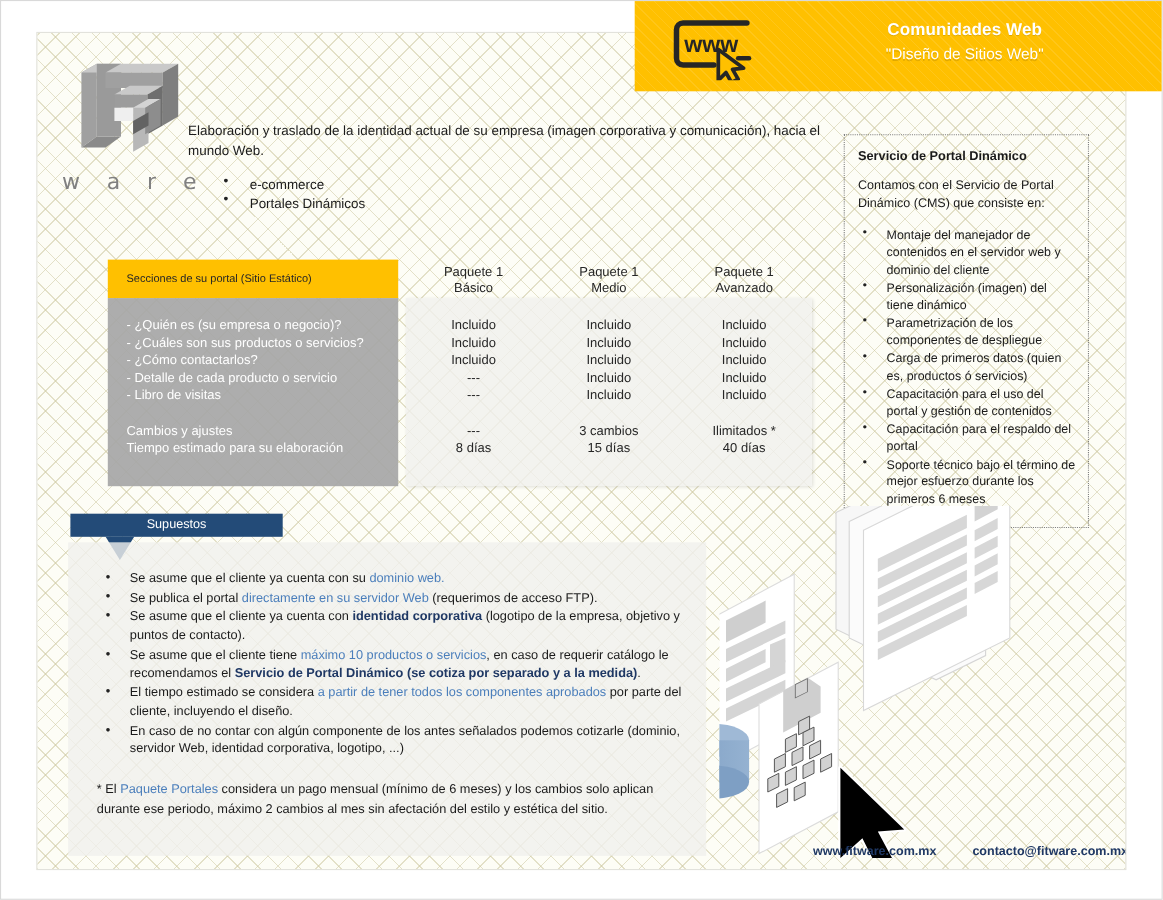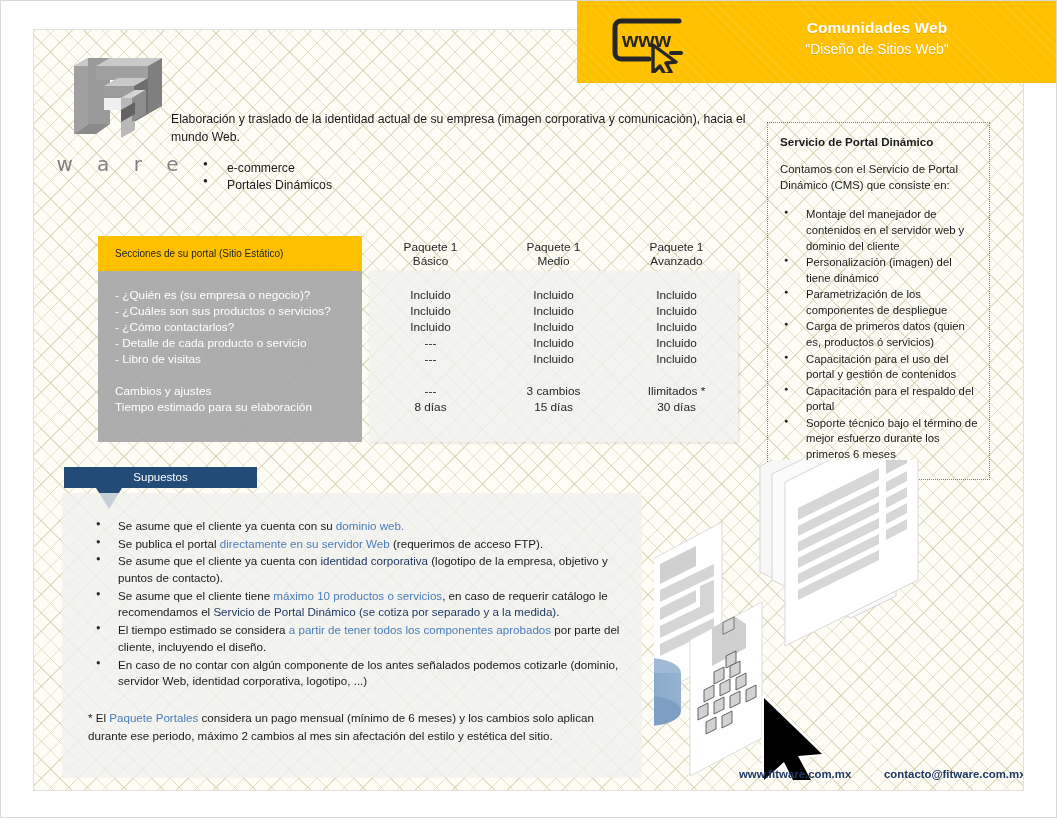--- a/index.html
+++ b/index.html
@@ -163,21 +163,21 @@
   }
   #supuestos-list { list-style: none; }
   #supuestos-list li {
     position: relative; padding-left: 44px;
     font-size: 11.6px; line-height: 1.44; color: #1a1a1a; margin-bottom: 1px;
   }
   #supuestos-list li::before {
     content: "\25CF"; position: absolute; left: 22px; top: 1px; font-size: 7.5px; color: #222;
   }
   .lnk  { color: #4a7ebb; }
-  .bld  { color: #1f3864; font-weight: normal; }
+  .bld  { color: #1f3864; font-weight: bold; }
   #footnote {
     margin-top: 19px; padding-left: 14px;
     font-size: 11.6px; line-height: 1.55; color: #1a1a1a;
   }
 
   
   #illustration {
     position: absolute; left: 620px; top: 430px; width: 371px; height: 320px;
   }
 
@@ -283,21 +283,21 @@
             <div class="row">15 días</div>
           </div>
           <div class="col">
             <div class="row">Incluido</div>
             <div class="row">Incluido</div>
             <div class="row">Incluido</div>
             <div class="row">Incluido</div>
             <div class="row">Incluido</div>
             <div class="spacer"></div>
             <div class="row">Ilimitados *</div>
-            <div class="row">30 días</div>
+            <div class="row">40 días</div>
           </div>
         </div>
       </div>
     </div>
 
     <div id="cms-box">
       <div id="cms-title">Servicio de Portal Dinámico</div>
       <div id="cms-intro">Contamos con el Servicio de Portal Dinámico (CMS) que consiste en:</div>
       <ul id="cms-list">
         <li>Montaje del manejador de contenidos en el servidor web y dominio del cliente</li>

